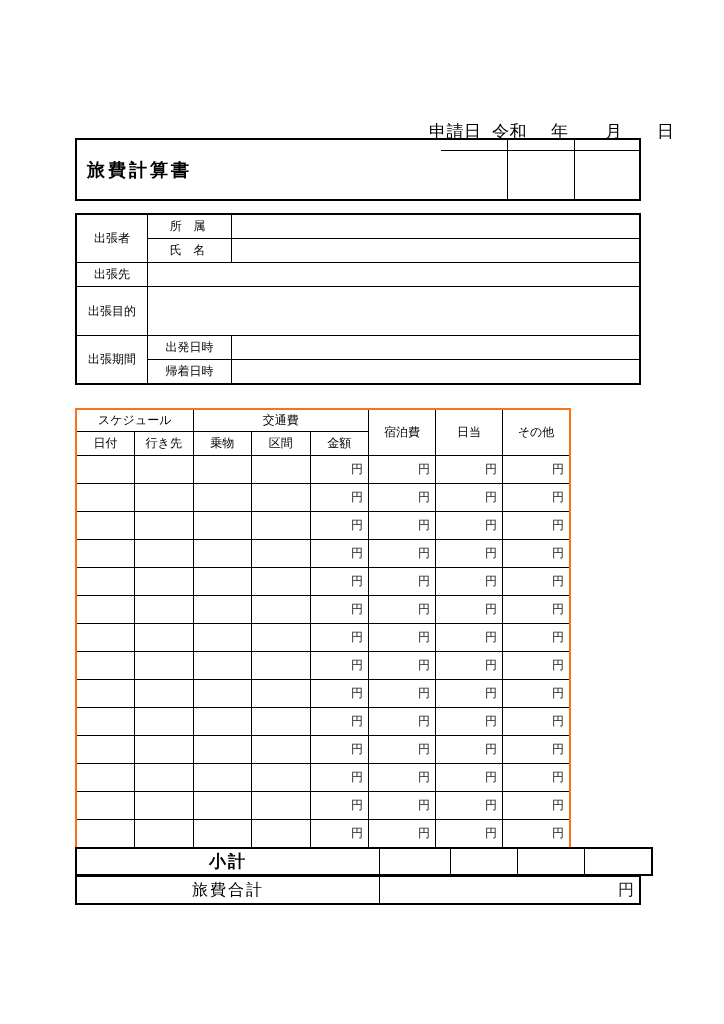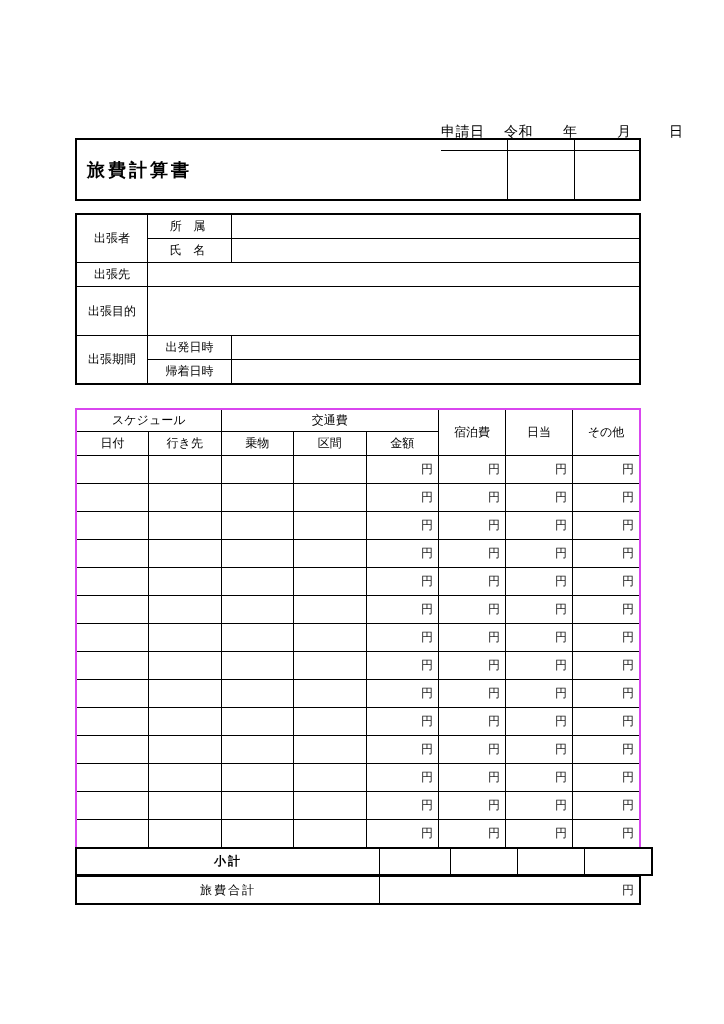--- a/index.html
+++ b/index.html
@@ -35,27 +35,27 @@
     padding: 0;
     font-weight: normal;
     text-align: center;
     vertical-align: middle;
     background: #ffffff;
   }
 
   
   .date-strip {
     position: absolute;
-    left: 441px;
+    left: 429px;
     top: 120px;
     width: 204px;
     height: 18px;
     display: flex;
     align-items: flex-end;
-    font-size: 14px;
+    font-size: 17px;
     letter-spacing: 0.5px;
   }
   .date-strip .lbl {
     position: absolute;
     white-space: nowrap;
     line-height: 13px;
   }
   .d-apply { left: 0px; }
   .d-reiwa { left: 63px; margin-top: 36px; }
   .d-year  { left: 122px; }
@@ -130,22 +130,22 @@
   .spaced   { letter-spacing: 4px; }
 
   
   .main-block {
     position: absolute;
     left: 75px;
     top: 408px;
     width: 566px;
   }
   .main-block table {
-    width: 566px;
-    border: 2px solid #d946ef;
+    width: 496px;
+    border: 2px solid #f97316;
   }
   .main-block th, .main-block td {
     font-size: 12px;
   }
   .hdr-row1 th { height: 21px; }
   .hdr-row2 th { height: 23px; }
   .data-row td { height: 27px; }
 
   .c-date   { width: 68px; }
   .c-dest   { width: 85px; }
@@ -168,35 +168,35 @@
   .sub-block {
     position: absolute;
     left: 75px;
     top: 847px;
     width: 566px;
   }
   .sub-block table {
     width: 566px;
     border: 2px solid #000;
   }
-  .sub-block td { height: 25px; font-size: 12px; }
+  .sub-block td { height: 25px; font-size: 17px; }
   .subtotal-label { font-weight: bold; letter-spacing: 2px; }
 
   
   .total-block {
     position: absolute;
     left: 75px;
     top: 875px;
     width: 566px;
   }
   .total-block table {
     width: 566px;
     border: 2px solid #000;
   }
-  .total-block td { height: 26px; font-size: 12px; }
+  .total-block td { height: 26px; font-size: 16px; }
   .total-label { letter-spacing: 2px; }
 </style>
 </head>
 <body>
 
 <div class="page">
 
   <div class="date-strip">
     <span class="lbl d-apply">申請日</span>
     <span class="lbl d-reiwa">令和</span>

